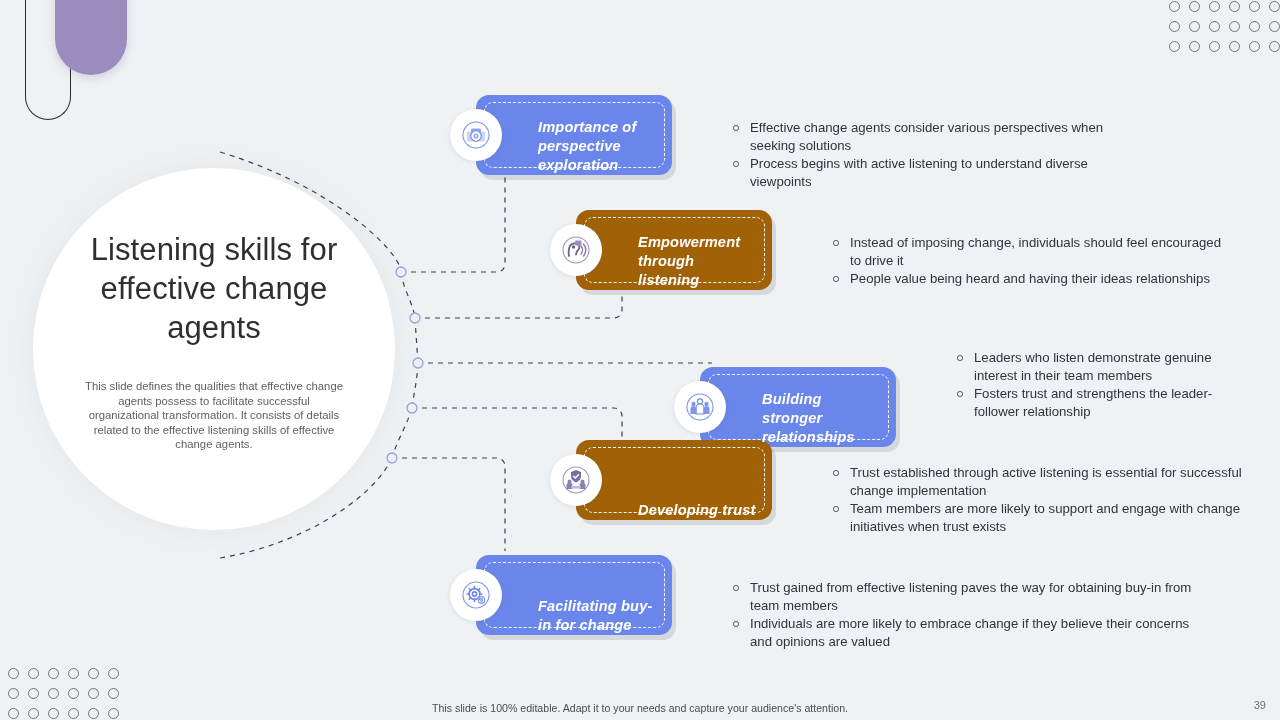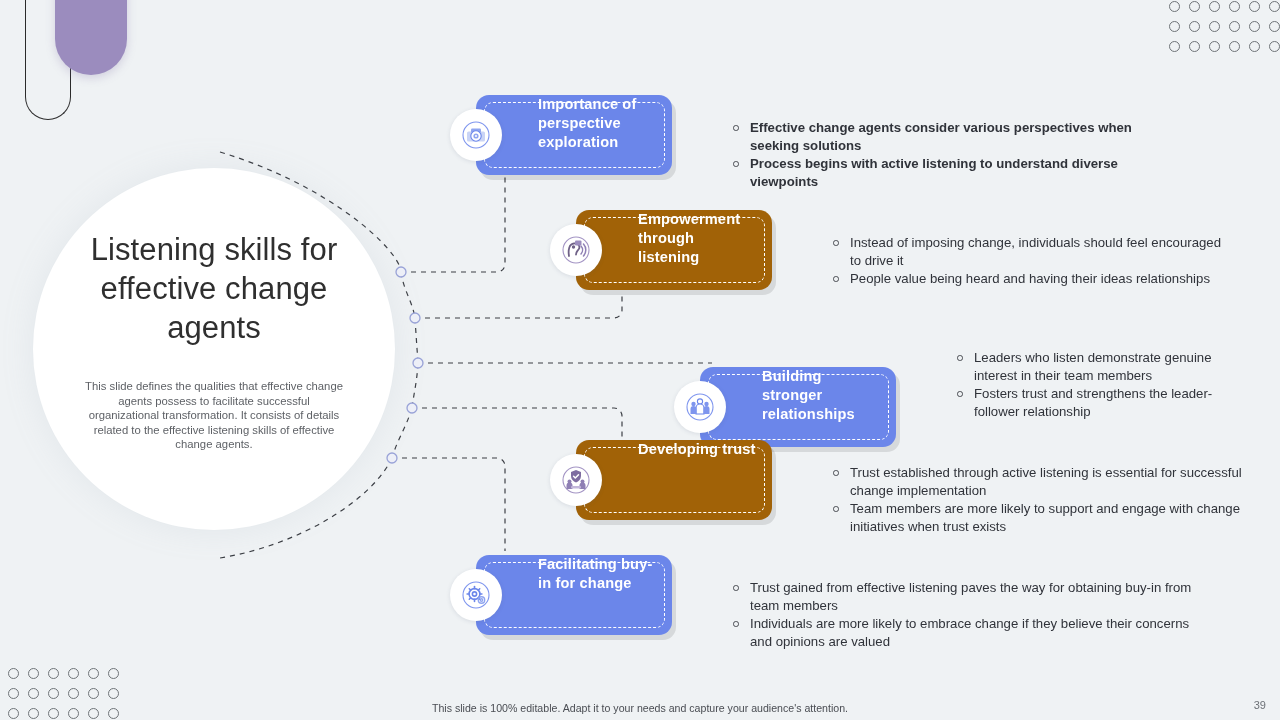--- a/index.html
+++ b/index.html
@@ -109,25 +109,26 @@
   .row.r2 { left: 576px; top: 210px; }
   .row.r3 { left: 700px; top: 325px; }
   .row.r4 { left: 576px; top: 440px; }
   .row.r5 { left: 476px; top: 555px; }
 
   .card {
     position: relative;
     height: 80px;
     border-radius: 13px;
     display: flex;
-    align-items: flex-start;
+    align-items: flex-end;
     box-sizing: border-box;
     padding-left: 62px;
     padding-right: 16px;
     box-shadow: 4px 5px 0 0 rgba(0,0,0,0.10);
+    font-style: italic;
   }
   .card.blue   { background: #6b86ea; }
   .card.purple { background: #a16207; }
   .card::after {
     content: "";
     position: absolute;
     left: 8px; top: 7px; right: 7px; bottom: 7px;
     border: 1.6px dashed #ffffff;
     border-radius: 9px;
     pointer-events: none;
@@ -182,21 +183,21 @@
     content: "";
     position: absolute;
     left: 1px;
     top: 6px;
     width: 5.5px;
     height: 5.5px;
     border: 1.1px solid #4a4d53;
     border-radius: 50%;
     box-sizing: border-box;
   }
-  .bl-w1 { width: 420px; font-weight: bold; }
+  .bl-w1 { width: 420px; }
   .bl-w2 { width: 390px; }
   .bl-w3 { width: 290px; }
   .bl-w4 { width: 410px; }
   .bl-w5 { width: 480px; }
 
   
   .footer-note {
     position: absolute;
     left: 0;
     right: 0;

